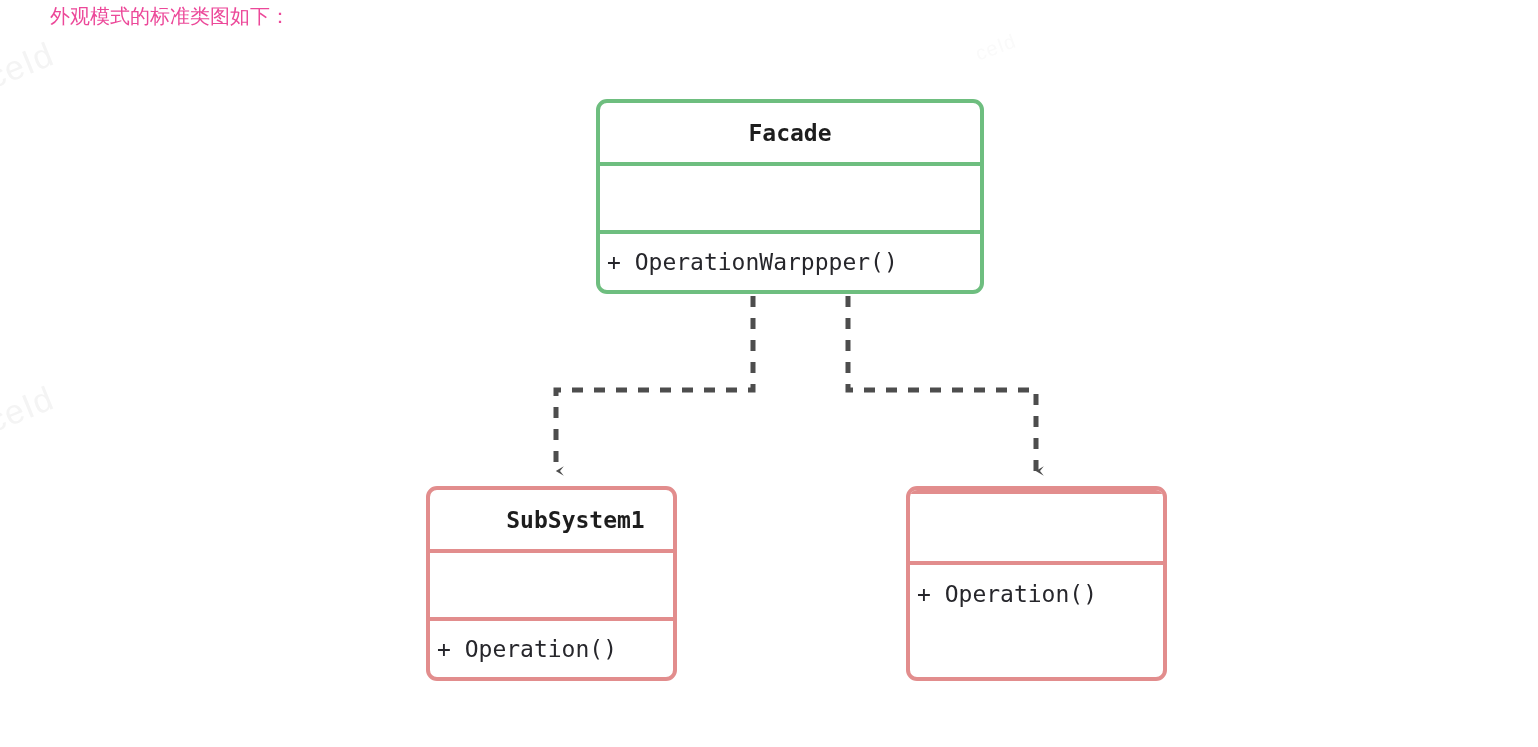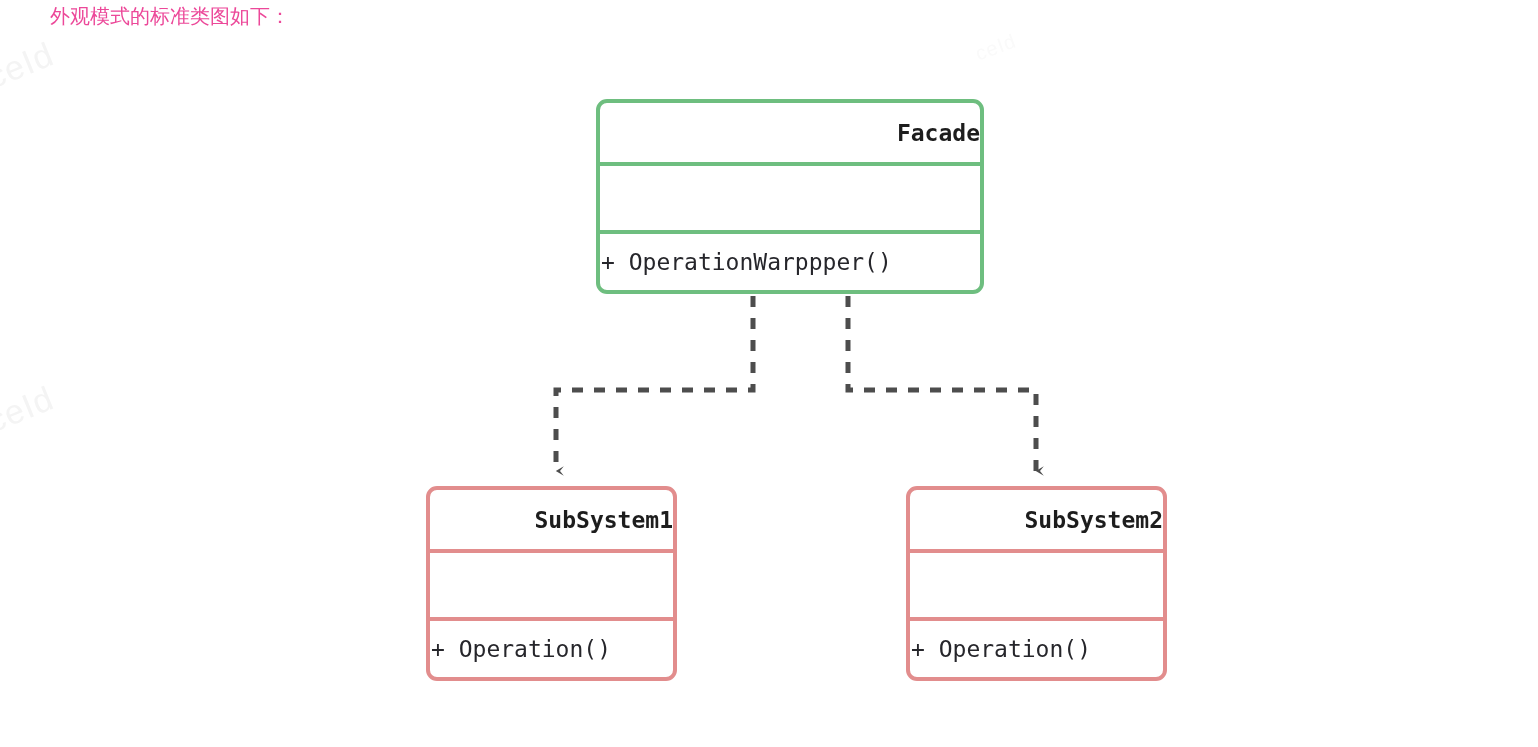--- a/index.html
+++ b/index.html
@@ -77,29 +77,29 @@
     display: flex;
     flex-direction: column;
     overflow: hidden;
   }
   .uml-class .row {
     box-sizing: border-box;
     display: flex;
     align-items: center;
   }
   .uml-class .row-title {
-    justify-content: flex-end;
+    justify-content: center;
   }
   .uml-class .row-attrs,
   .uml-class .row-ops {
     border-top-style: solid;
     border-top-width: 4px;
   }
   .uml-class .row-ops {
-    padding-left: 1px;
+    padding-left: 7px;
   }
   .cls-title {
     font-family: "DejaVu Sans Mono", "Liberation Mono", monospace;
     font-weight: bold;
     font-size: 23px;
     color: #1d1d1d;
     letter-spacing: 0px;
   }
   .cls-member {
     font-family: "DejaVu Sans Mono", "Liberation Mono", monospace;
@@ -182,22 +182,19 @@
     <div class="row row-title">
       <span class="cls-title">SubSystem1</span>
     </div>
     <div class="row row-attrs"></div>
     <div class="row row-ops">
       <span class="cls-member">+ Operation()</span>
     </div>
   </div>
 
   <div class="uml-class node-sub2">
-    <div class="row row-title">
-      <span class="cls-title">SubSystem2</span>
-    </div>
     <div class="row row-attrs"></div>
     <div class="row row-ops">
       <span class="cls-member">+ Operation()</span>
     </div>
   </div>
 
 </div>
 
 </body></html>

